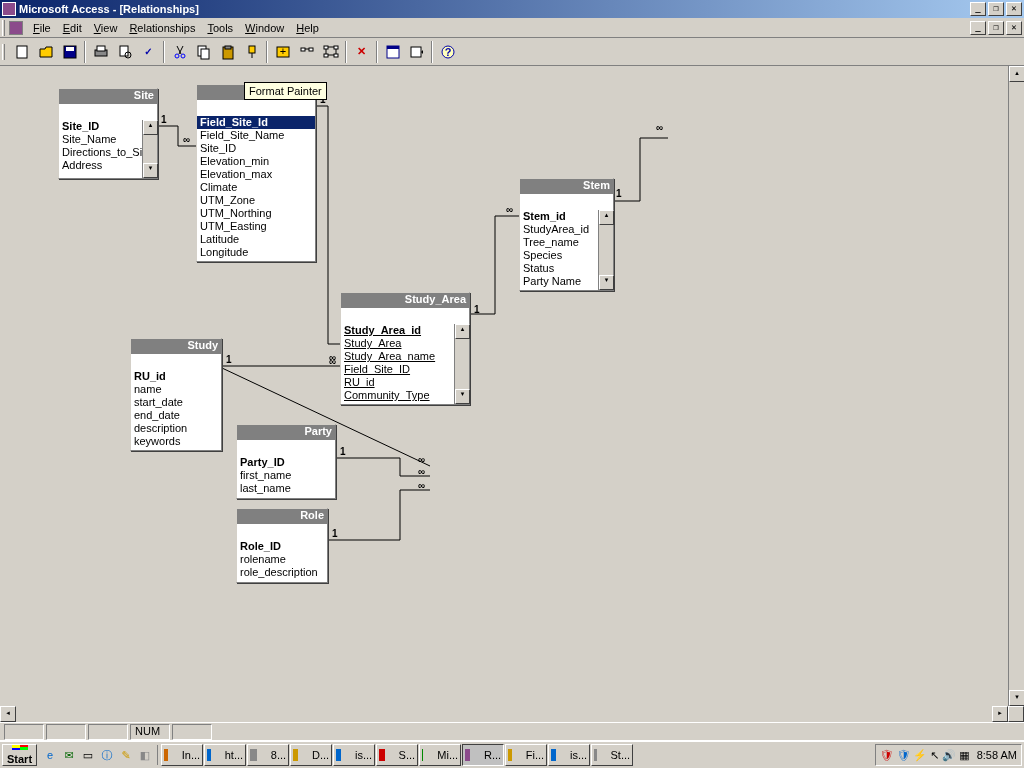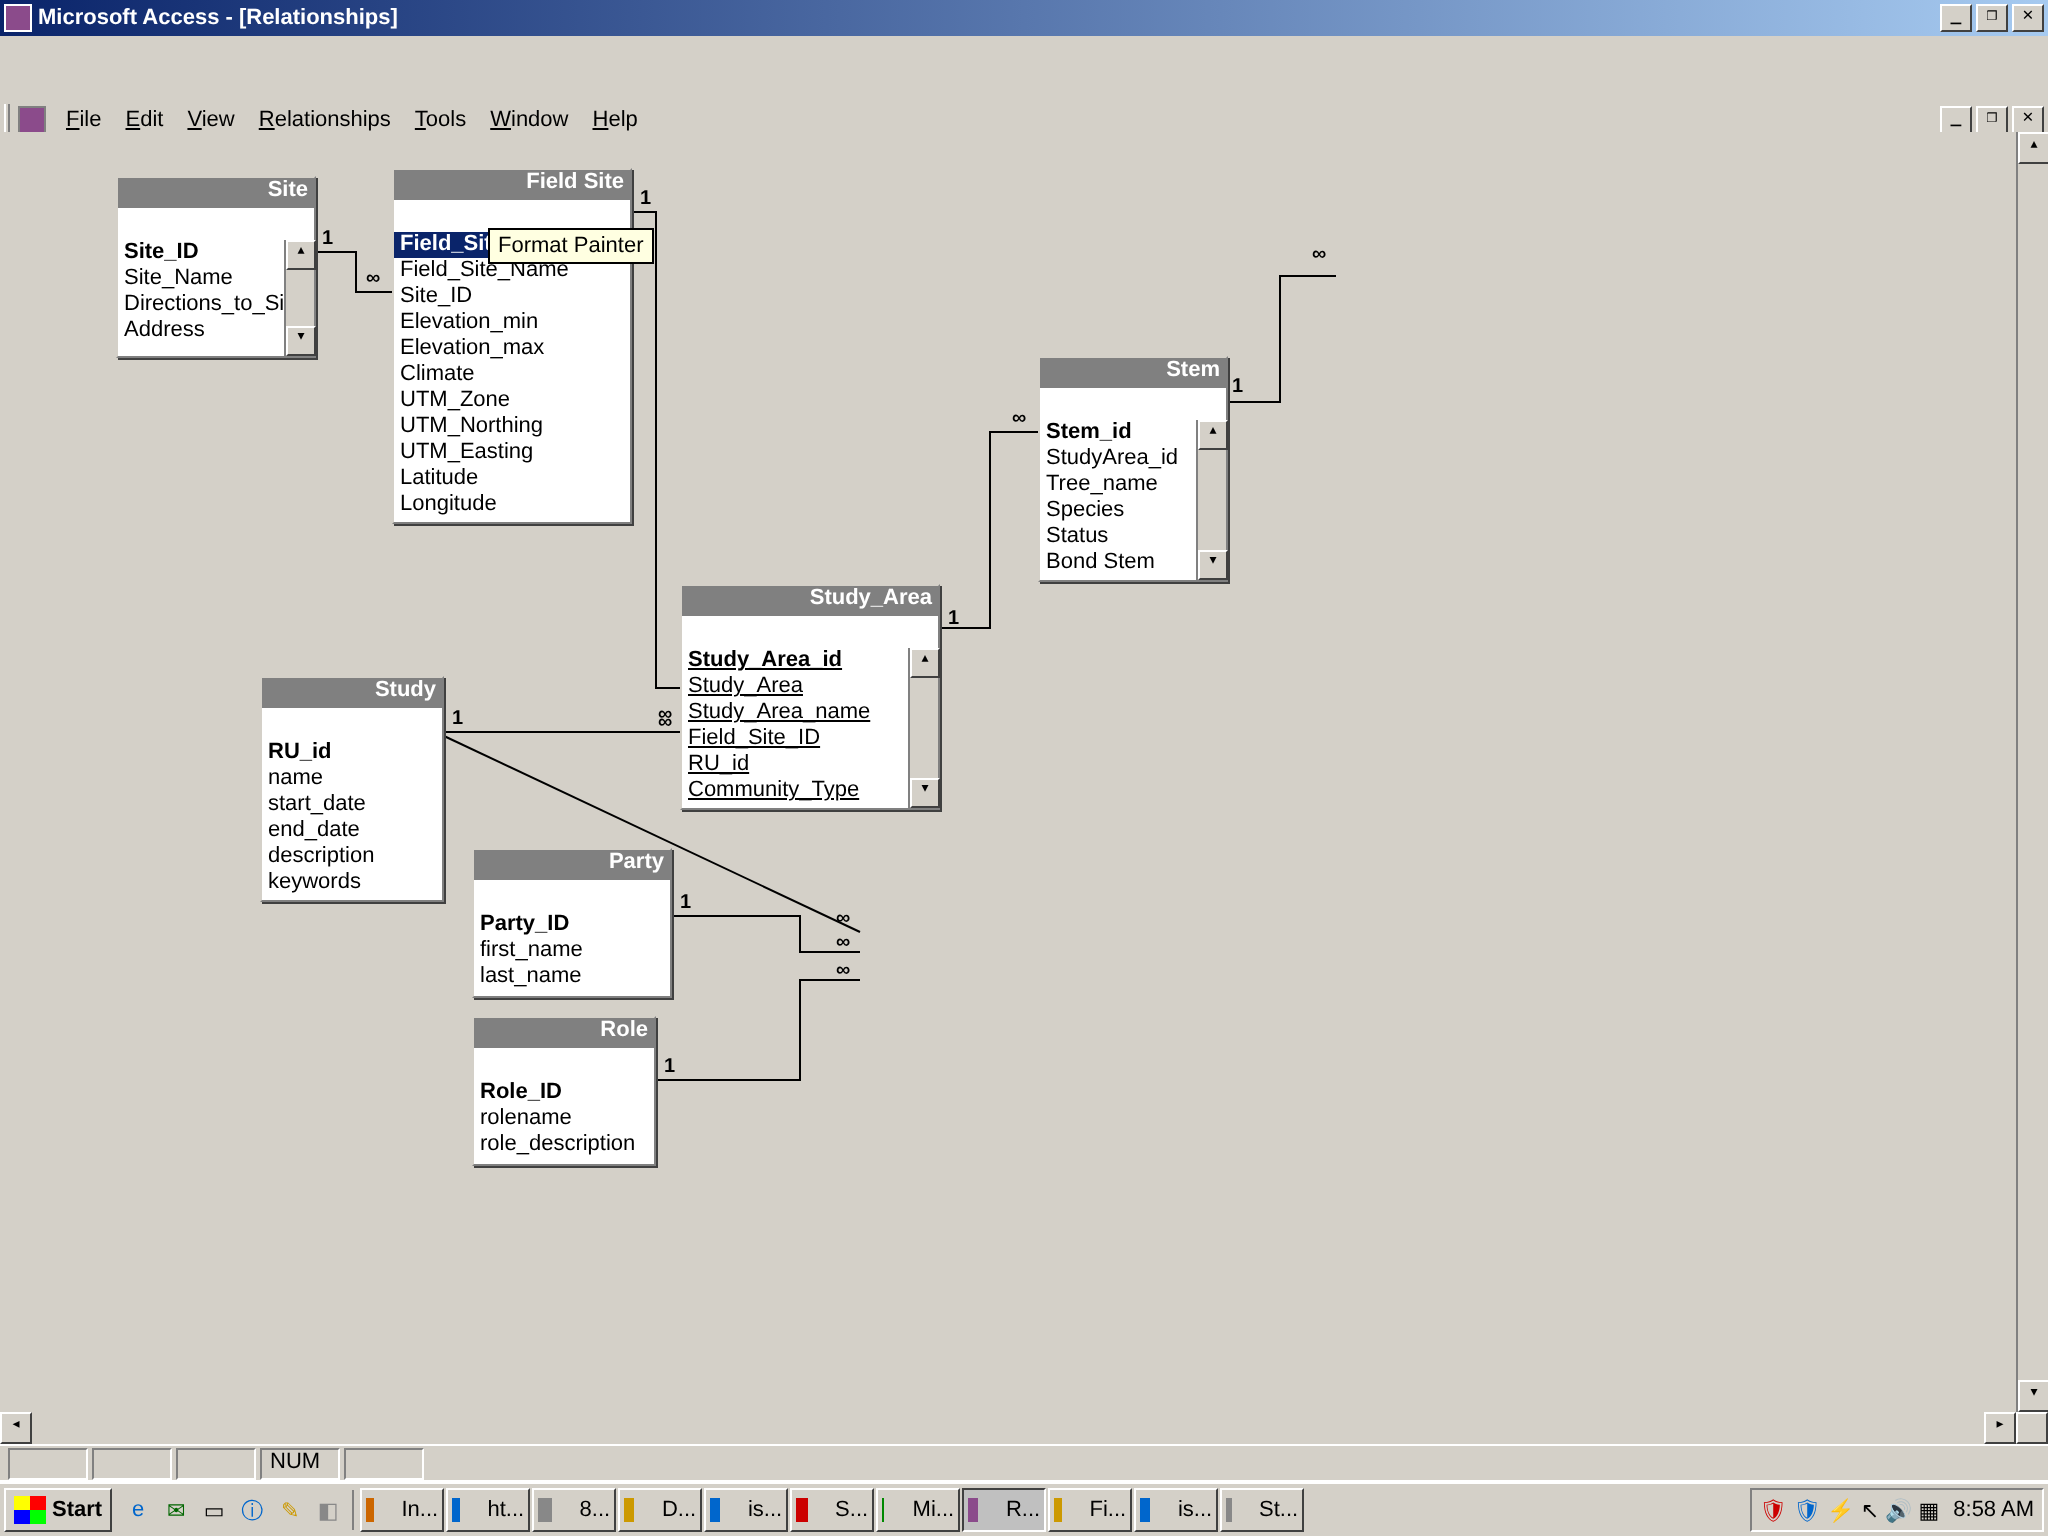--- a/index.html
+++ b/index.html
@@ -6,21 +6,21 @@
 body { background: #d4d0c8; width: 1024px; height: 768px; overflow: hidden; position: relative; }
 
 
 .titlebar { background: linear-gradient(to right, #0a246a, #a6caf0); height: 18px; display: flex; align-items: center; color: #fff; font-weight: bold; padding-left: 2px; }
 .titlebar .icon { width: 14px; height: 14px; background:#8b4b8b; margin-right: 3px; border:1px solid #fff;}
 .titlebar .title { flex: 1; }
 .winbtns { display:flex; gap:2px; margin-right:2px;}
 .winbtn { width:16px; height:14px; background:#d4d0c8; border:1px solid #fff; border-right-color:#404040; border-bottom-color:#404040; font-size:9px; line-height:11px; text-align:center; color:#000; font-weight:bold; font-family:"Marlett", monospace;}
 
 
-.menubar { height: 20px; background:#d4d0c8; display:flex; align-items:center; border-bottom:1px solid #808080; padding-left:2px;margin-top:32px;}
+.menubar { height: 20px; background:#d4d0c8; display:flex; align-items:center; border-bottom:1px solid #808080; padding-left:2px;}
 .menugrip { width:3px; height:16px; border-left:1px solid #fff; border-right:1px solid #808080; margin-right:4px;}
 .menubar span.menuitem { padding:2px 6px; cursor:default; }
 .menubar span.menuitem u { text-decoration: underline; }
 .menubar .childwin { margin-left:auto; display:flex; gap:2px; margin-right:2px;}
 
 
 .toolbar { height: 28px; background:#d4d0c8; display:flex; align-items:center; border-bottom:1px solid #808080; padding:1px 2px; gap:1px; position:relative;}
 .tbtn { width:23px; height:22px; border:1px solid transparent; display:flex; align-items:center; justify-content:center; cursor:default;}
 .tsep { width:2px; height:22px; border-left:1px solid #808080; border-right:1px solid #fff; margin:0 2px;}
 .tooltip { position:absolute; top:28px; left:244px; background:#ffffe1; border:1px solid #000; padding:2px 4px; white-space:nowrap; z-index:50;margin-top:16px;}
@@ -50,21 +50,21 @@
 
 .hscroll { bottom: 46px; }
 .canvas { bottom: 62px; }
 .vscroll { bottom: 62px; }
 .statusmain { bottom: 28px; }
 .statusmain .cell { border:1px solid #808080; border-top-color:#808080; border-left-color:#808080; border-right-color:#fff; border-bottom-color:#fff; height:16px; padding:0 4px; margin-left:2px; min-width:30px;}
 .statusmain .ready { flex:1; }
 
 
 .taskbar { position:absolute; bottom:0; left:0; right:0; height:28px; background:#d4d0c8; border-top:2px solid #fff; display:flex; align-items:center; padding:1px 2px;}
-.startbtn { height:22px; padding:0 4px; border:1px solid #fff; border-right-color:#404040; border-bottom-color:#404040; display:flex; align-items:center; font-weight:bold; gap:3px;}
+.startbtn { height:22px; padding:0 4px; border:1px solid #fff; border-right-color:#404040; border-bottom-color:#404040; display:flex; align-items:center; font-weight:bold; gap:3px;flex-direction:column;}
 .startbtn .winlogo{ width:16px; height:14px; background: conic-gradient(#f00 0 25%, #0f0 0 50%, #00f 0 75%, #ff0 0);}
 .ql { display:flex; gap:1px; margin-left:4px; padding-right:3px; border-right:1px solid #808080;}
 .ql .qbtn{ width:18px; height:20px; display:flex; align-items:center; justify-content:center;}
 .tasks { display:flex; gap:1px; margin-left:3px; flex:1; overflow:hidden;}
 .task { height:22px; min-width:35px; max-width:42px; border:1px solid #fff; border-right-color:#404040; border-bottom-color:#404040; display:flex; align-items:center; padding:0 2px; gap:14px; overflow:hidden; font-size:10px;}
 .task.active { border:1px solid #404040; border-right-color:#fff; border-bottom-color:#fff; background:#c0c0c0;}
 .tray { display:flex; align-items:center; border:1px solid #808080; border-right-color:#fff; border-bottom-color:#fff; height:22px; padding:0 4px; gap:3px;}
 .tray .clock { margin-left:4px;}
 
 
@@ -280,21 +280,21 @@
   </div>
 
   <div class="tablewin" style="left:519px; top:112px; width:95px;">
     <div class="twtitle">Stem</div>
     <div class="twbody" style="height:80px; padding-right:15px;">
       <div class="field pk">Stem_id</div>
       <div class="field">StudyArea_id</div>
       <div class="field">Tree_name</div>
       <div class="field">Species</div>
       <div class="field">Status</div>
-      <div class="field">Bond Stem</div>
+      <div class="field">Party Name</div>
       <div class="twscroll">
           <div class="sb">▴</div>
           <div class="sb" style="position:absolute;bottom:0;">▾</div>
         </div>
     </div>
   </div>
 
 
   <div class="tablewin" style="left:340px; top:226px; width:130px;">
     <div class="twtitle">Study_Area</div>

